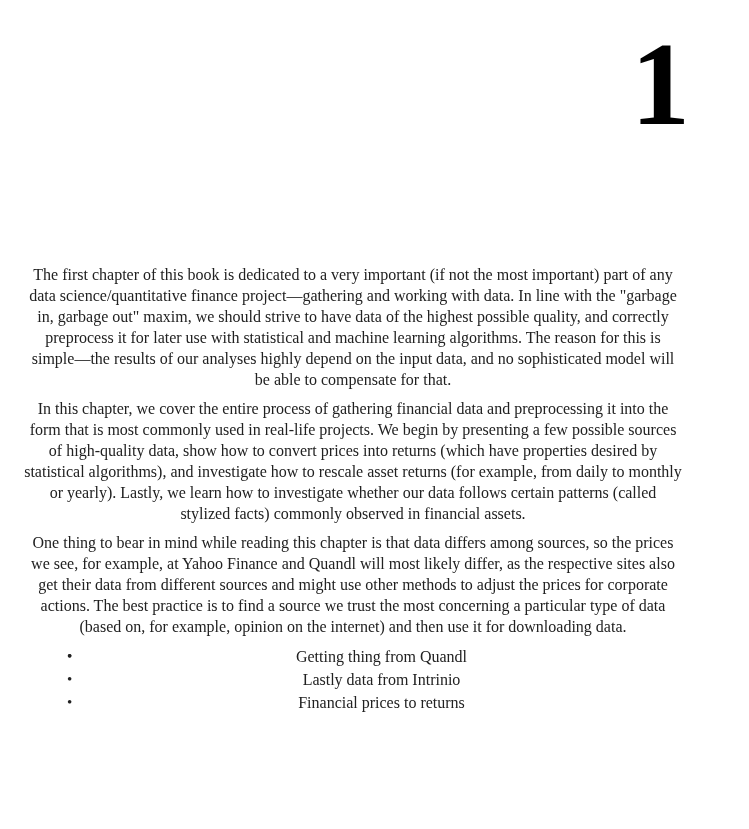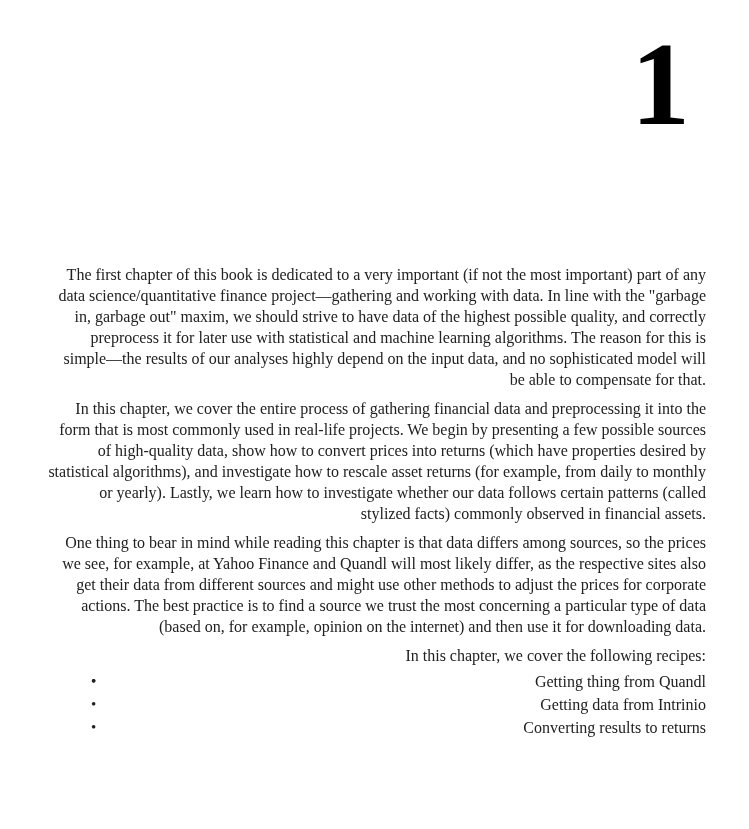--- a/index.html
+++ b/index.html
@@ -37,27 +37,27 @@
     font-weight: 400;
     font-size: 45px;
     line-height: 55px;
     color: #000000;
     letter-spacing: 0px;
   }
   
   .body-text {
     position: absolute;
     top: 264px;
-    left: 48px;
+    left: 24px;
     width: 658px;
     font-family: "Liberation Serif", serif;
     font-size: 16px;
     line-height: 21px;
     color: #212121;
-    text-align: right;
+    text-align: center;
   }
   .body-text p {
     margin: 0 0 8px 0;
   }
   .body-text p.recipes-intro {
     margin-bottom: 4px;
   }
   .recipes-list {
     list-style: none;
     margin: 0;
@@ -86,35 +86,34 @@
   </div>
 
   <div class="body-text">
 
     <p>The first chapter of this book is dedicated to a very important (if not the most important) part of any data science/quantitative finance project—gathering and working with data. In line with the "garbage in, garbage out" maxim, we should strive to have data of the highest possible quality, and correctly preprocess it for later use with statistical and machine learning algorithms. The reason for this is simple—the results of our analyses highly depend on the input data, and no sophisticated model will be able to compensate for that.</p>
 
     <p>In this chapter, we cover the entire process of gathering financial data and preprocessing it into the form that is most commonly used in real-life projects. We begin by presenting a few possible sources of high-quality data, show how to convert prices into returns (which have properties desired by statistical algorithms), and investigate how to rescale asset returns (for example, from daily to monthly or yearly). Lastly, we learn how to investigate whether our data follows certain patterns (called stylized facts) commonly observed in financial assets.</p>
 
     <p>One thing to bear in mind while reading this chapter is that data differs among sources, so the prices we see, for example, at Yahoo Finance and Quandl will most likely differ, as the respective sites also get their data from different sources and might use other methods to adjust the prices for corporate actions. The best practice is to find a source we trust the most concerning a particular type of data (based on, for example, opinion on the internet) and then use it for downloading data.</p>
 
-    <p class="recipes-intro">In this chapter, we cover the following recipes:</p>
 
     <ul class="recipes-list">
       <li>
         <span class="bullet">•</span>
       </li>
       <li>
         <span class="bullet">•</span>
         <span>Getting thing from Quandl</span>
       </li>
       <li>
         <span class="bullet">•</span>
-        <span>Getting data from Intrinio</span>
+        <span>Lastly data from Intrinio</span>
       </li>
       <li>
         <span class="bullet">•</span>
-        <span>Converting results to returns</span>
+        <span>Financial prices to returns</span>
       </li>
     </ul>
 
   </div>
 
 </div>
 
 </body></html>

